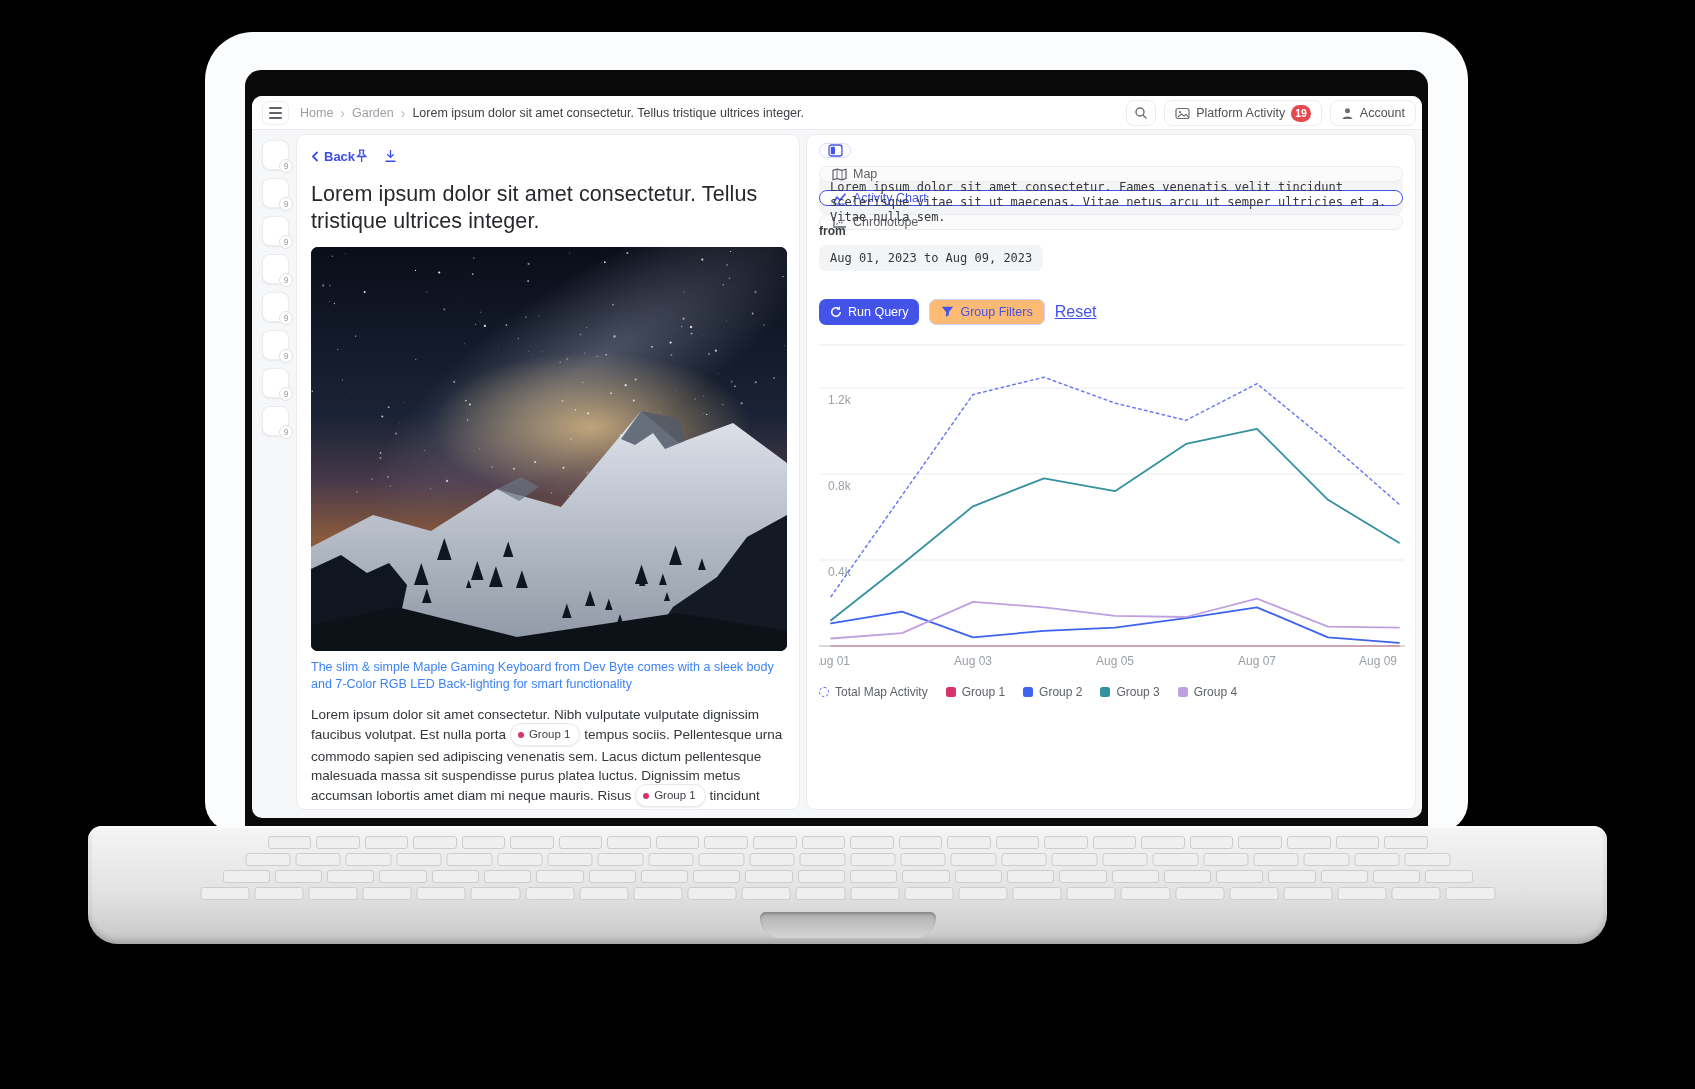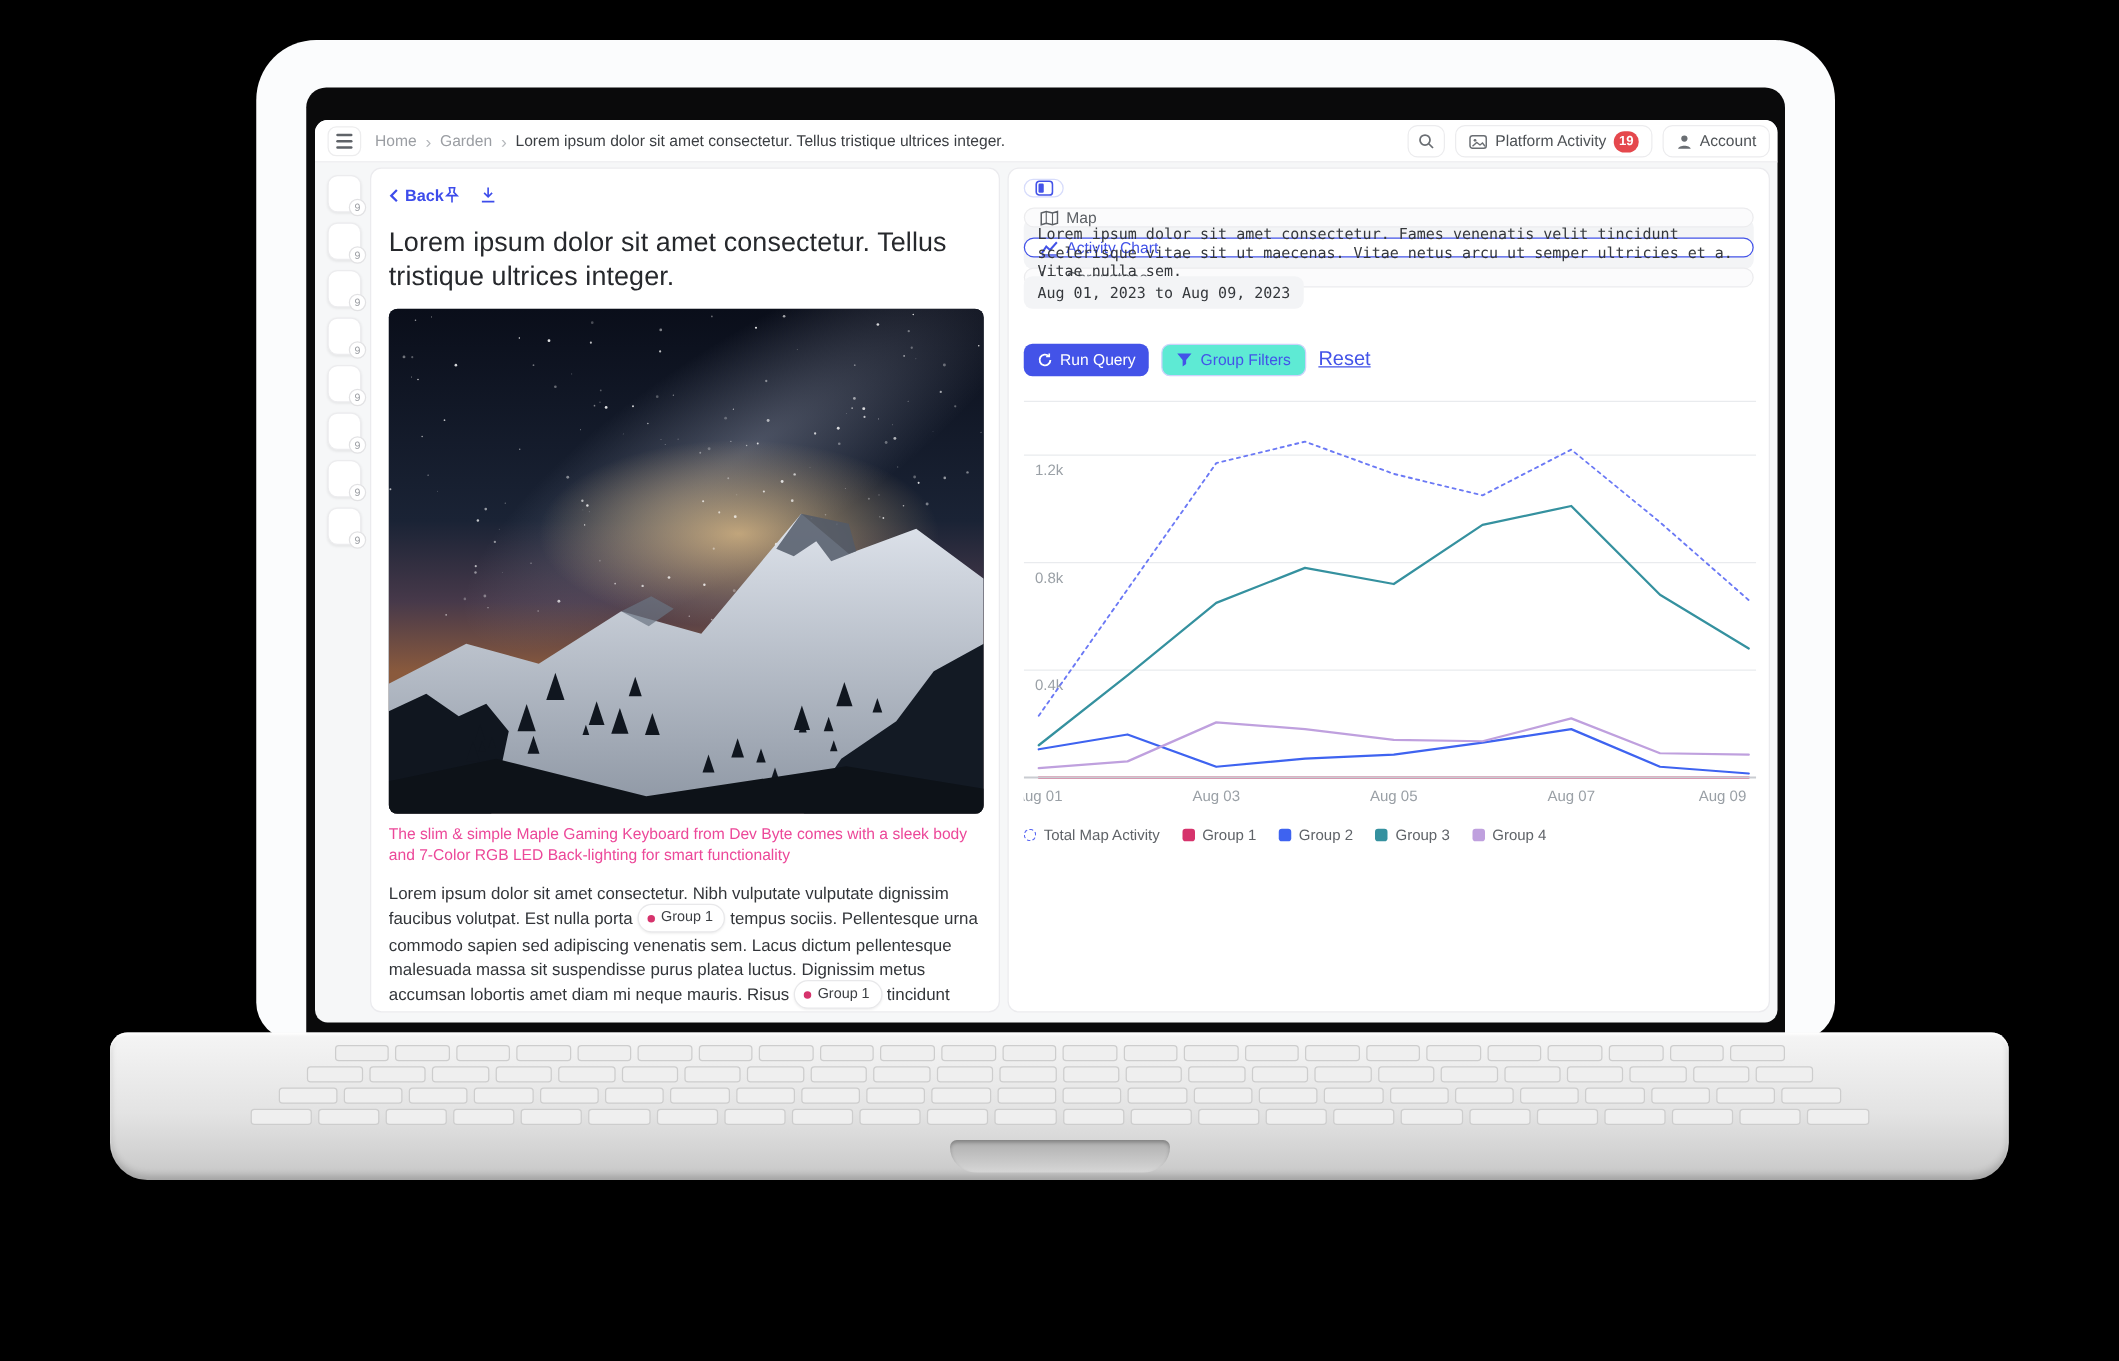--- a/index.html
+++ b/index.html
@@ -59,21 +59,21 @@
 
   
   .back-row { display:flex; align-items:center; height:18px; }
   .back-link { display:flex; align-items:center; gap:5px; color:#3d4ceb; font-size:13px; font-weight:bold; cursor:pointer; }
   .doc-icons { display:flex; gap:16px; color:#3d4ceb; }
   .doc-icons span { cursor:pointer; display:flex; }
   .article-title { margin-top:16px; font-size:21.5px; line-height:27px; color:#26282c; font-weight:500;
     letter-spacing:.1px; }
   .article-image { margin-top:12px; width:476px; height:404px; border-radius:7px; overflow:hidden;
     background:#0a0e1a; }
-  .article-caption { margin-top:8px; font-size:12.5px; line-height:17px; color:#ec4899; }
+  .article-caption { margin-top:8px; font-size:12.5px; line-height:17px; color:#3b82f6; }
   .article-para { margin-top:12px; font-size:13.5px; line-height:19px; color:#33363a; }
   .pill { display:inline-flex; align-items:center; gap:5px; padding:1px 9px 1px 7px; border:1px solid #e8e8ea;
     border-radius:12px; background:#fff; box-shadow:0 1px 2px rgba(0,0,0,.07); font-size:11.5px;
     color:#3c3f43; vertical-align:middle; position:relative; top:-1px; cursor:pointer; }
   .dot { width:6px; height:6px; border-radius:50%; background:#d6336c; }
 
   
   .tabs { display:flex; gap:8px; height:26px;flex-direction:column; }
   .tab { display:flex; align-items:center; gap:6px; padding:0 12px; height:26px; border:1px solid #ececee;
     border-radius:8px; background:#fbfbfc; color:#5d6166; font-size:12.5px; cursor:pointer; white-space:nowrap; }
@@ -82,21 +82,21 @@
   .sec-label-row { margin-top:10px; height:16px; display:flex; justify-content:space-between; align-items:center; }
   .sec-label { font-size:12px; font-weight:bold; color:#3a3d41; }
   .caret-up { color:#4353e8; font-size:8px; cursor:pointer; }
   .mono-box { margin-top:6px; background:#f3f4f6; border-radius:7px; padding:5px 11px;
     font-family:"DejaVu Sans Mono", monospace; font-size:12px; line-height:15px; color:#35383c; }
   .mono-tall { height:40px; }
   .date-box { margin-top:6px; display:inline-block; height:26px; line-height:16px; }
   .actions { margin-top:28px; display:flex; align-items:center; gap:10px; height:26px; }
   .btn-primary { display:flex; align-items:center; gap:6px; height:26px; padding:0 11px; background:#4353e8;
     color:#fff; border:none; border-radius:7px; font-size:12.5px; cursor:pointer; font-family:inherit; }
-  .btn-outline { display:flex; align-items:center; gap:6px; height:26px; padding:0 11px; background:#5eead4;
+  .btn-outline { display:flex; align-items:center; gap:6px; height:26px; padding:0 11px; background:#fdba74;
     color:#4353e8; border:1px solid #ccd2fa; border-radius:7px; font-size:12.5px; cursor:pointer; font-family:inherit; }
   .link { color:#4353e8; font-size:16px; cursor:pointer; background:none; border:none; font-family:inherit;text-decoration:underline; }
 
   .chart-wrap { margin-top:10px; width:586px; height:336px; }
   .legend { margin-top:14px; display:flex; justify-content:flex-start; align-items:center; gap:18px;
     font-size:12px; color:#5f6368; }
   .legend-item { display:flex; align-items:center; gap:6px; cursor:pointer; }
   .legend-sq { width:10px; height:10px; border-radius:2.5px; }
   .legend-dash { width:10px; height:10px; border:1.4px dashed #5a68f2; border-radius:50%; }
 
@@ -464,20 +464,23 @@
                   <path d="M2 1v10h12" fill="none" stroke="currentColor" stroke-width="1.3"></path>
                   <path d="M4.5 8.5l2.5-2.5 2 1.5 3.5-3.5" fill="none" stroke="currentColor" stroke-width="1.1" stroke-dasharray="1.6 1.6"></path>
                 </svg>
               </span>
               <span>Chronotope</span>
             </div>
           </div>
 
         <div class="mono-box mono-tall">Lorem ipsum dolor sit amet consectetur. Fames venenatis velit tincidunt scelerisque vitae sit ut maecenas. Vitae netus arcu ut semper ultricies et a. Vitae nulla sem.</div>
 
+        <div class="sec-label-row" style="margin-top:8px;">
+          <span class="sec-label">from</span>
+        </div>
         <div class="mono-box date-box">Aug 01, 2023 to Aug 09, 2023</div>
 
         <div class="actions">
           <button class="btn-primary">
             <span style="display:flex;">
               <svg width="12" height="12" viewBox="0 0 12 12">
                   <path d="M10.3 6A4.3 4.3 0 1 1 9 2.9" fill="none" stroke="#fff" stroke-width="1.5"></path>
                   <path d="M9.4.7v2.5H6.9" fill="none" stroke="#fff" stroke-width="1.3"></path>
                 </svg>
             </span>

